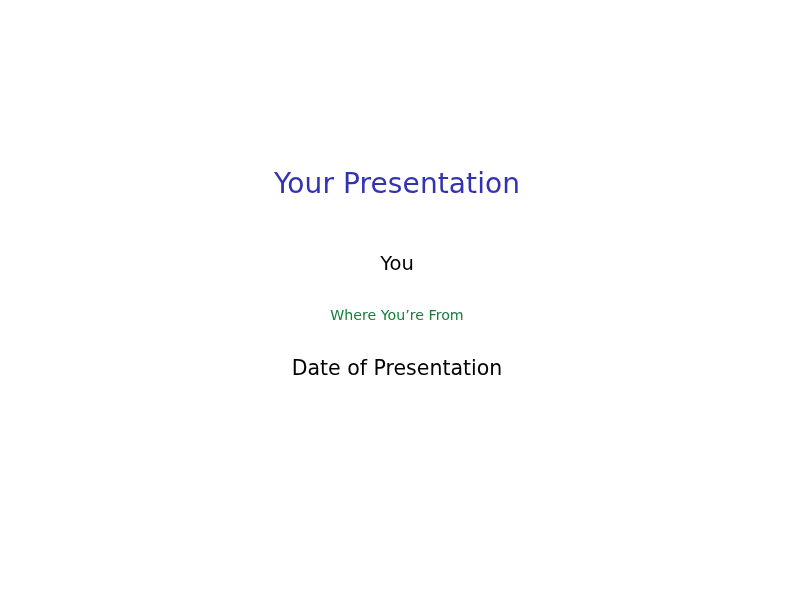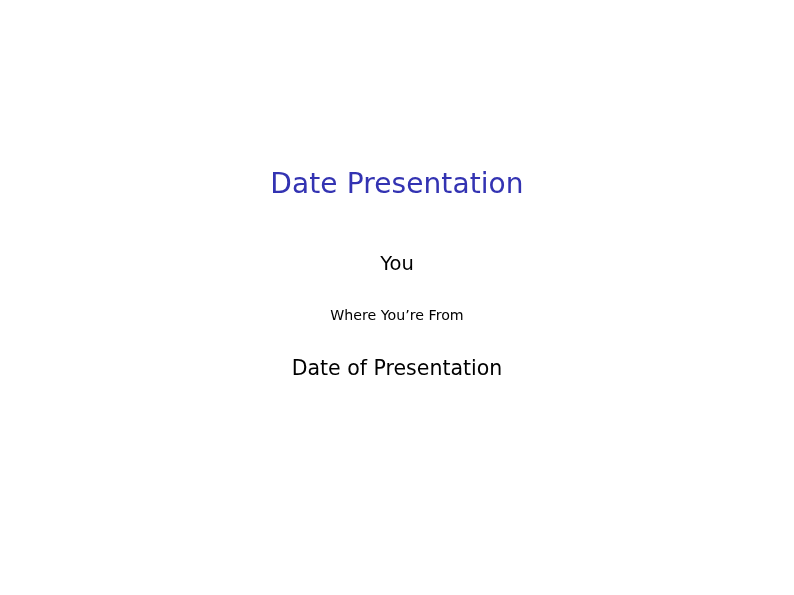--- a/index.html
+++ b/index.html
@@ -44,21 +44,21 @@
     font-size: 19.5px;
     font-weight: 400;
     line-height: 1.0;
     margin: 0;
     padding: 0;
     margin-top: 56px;
     text-align: center;
   }
 
   .institute {
-    color: #000000;
+    color: #15803d;
     font-size: 14.2px;
     font-weight: 400;
     line-height: 1.0;
     margin: 0;
     padding: 0;
     margin-top: 34px;
   }
 
   .date {
     color: #000000;
@@ -70,21 +70,21 @@
     margin-top: 36px;
   }
 </style>
 </head>
 <body>
 
 <div class="slide">
 
   <div class="titlepage">
 
-    <h1 class="title">Date Presentation</h1>
+    <h1 class="title">Your Presentation</h1>
 
     <div class="author">You</div>
 
     <div class="institute">Where You’re From</div>
 
     <div class="date">Date of Presentation</div>
 
   </div>
 
 </div>

